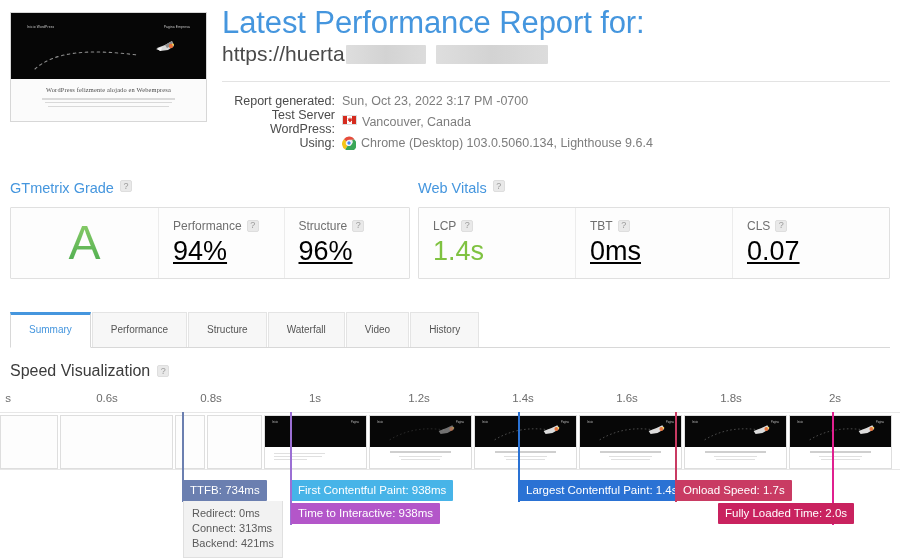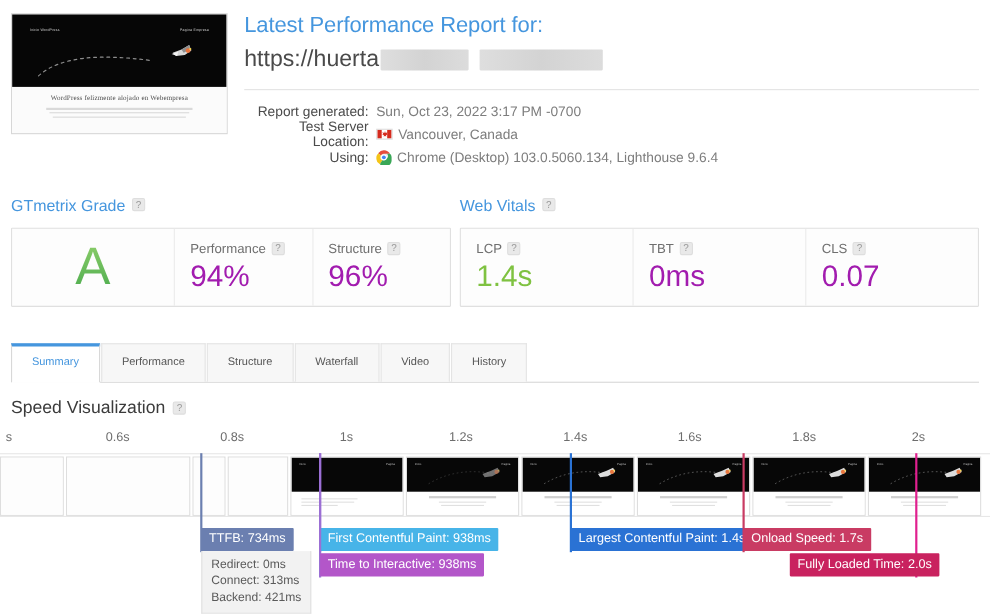--- a/index.html
+++ b/index.html
@@ -43,21 +43,21 @@
     font-family: "Liberation Serif", serif;
     font-size: 6.4px; color: #4e4e4e; text-align: center; letter-spacing: .15px;
   }
   .thumb-lines { margin-top: 5px; }
   .thumb-line {
     height: 1.6px; background: #d9d9d9; margin: 0 auto 2.2px;
   }
 
   .title-block { position: absolute; left: 222px; top: 8px; width: 668px; }
   .report-title {
-    font-size: 20px; color: #4596de; font-weight: normal;
+    font-size: 31px; color: #4596de; font-weight: normal;
     letter-spacing: -0.1px; line-height: 30px;
   }
   .report-url {
     font-size: 21px; color: #4a4a4a; line-height: 28px;
     margin-top: 2px; display: flex; align-items: center; white-space: nowrap;
   }
   .redact {
     display: inline-block; height: 19px; border-radius: 1px; vertical-align: middle;
     background: linear-gradient(90deg,#dedede,#d3d3d3,#dcdcdc);
     filter: blur(0.6px);
@@ -68,21 +68,21 @@
   .hr-head {
     position: absolute; left: 222px; top: 81px; width: 668px;
     height: 1px; background: #e3e3e3;
   }
 
   .meta { position: absolute; left: 222px; top: 91px; width: 668px; font-size: 12.5px; }
   .meta-row { display: flex; align-items: center; height: 19px; margin-bottom: 2px; }
   .meta-label {
     width: 120px; text-align: right; color: #4b4b4b; padding-right: 7px; font-weight: normal;
   }
-  .meta-value { color: #7d7d7d; display: flex; align-items: center; }
+  .meta-value { color: #7d7d7d; display: flex; align-items: flex-start; }
 
   .flag-ca {
     display: inline-block; width: 15px; height: 10px; margin-right: 5px;
     position: relative; background: #fff; border: .5px solid #ddd; overflow: hidden;
   }
   .flag-ca::before, .flag-ca::after {
     content: ""; position: absolute; top: 0; width: 4px; height: 100%; background: #d52b1e;
   }
   .flag-ca::before { left: 0; } .flag-ca::after { right: 0; }
   .maple {
@@ -112,21 +112,21 @@
     display: flex; border: 1px solid #e0e0e0; background: #fdfdfd;
     height: 72px; border-radius: 1px;
   }
   .cell { flex: 1; border-right: 1px solid #ececec; padding: 10px 0 0 14px; }
   .cell:last-child { border-right: none; }
   .cell-label {
     display: flex; align-items: center; gap: 5px;
     font-size: 12px; color: #6f6f6f; height: 15px;
   }
   .cell-value { font-size: 27px; line-height: 34px; margin-top: 1px; }
-  .val-green { color: #a21caf; }
+  .val-green { color: #000000; text-decoration: underline; }
   .val-lgreen { color: #7fc241; }
   .grade-cell {
     flex: 0 0 148px; display: flex; align-items: center; justify-content: center;
     border-right: 1px solid #ececec; padding: 0;
   }
   .grade-letter {
     font-size: 48px; line-height: 48px; font-weight: normal;
     background: linear-gradient(180deg,#8ece6a 0%,#4aab4e 100%);
     -webkit-background-clip: text; background-clip: text; color: transparent;
   }
@@ -240,21 +240,21 @@
     <div class="hr-head"></div>
 
     <div class="meta">
       <div class="meta-row">
         <div class="meta-label">Report generated:</div>
         <div class="meta-value">
           <span>Sun, Oct 23, 2022 3:17 PM -0700</span>
         </div>
       </div>
       <div class="meta-row">
-        <div class="meta-label">Test Server Location:</div>
+        <div class="meta-label">Test Server WordPress:</div>
         <div class="meta-value">
           <span class="flag-ca">
             <svg class="maple" viewBox="0 0 10 10">
                 <path d="M5 0 L6 3 L9 2 L7.5 5 L9.5 6 L6.5 6.5 L7 9 L5 7.5 L3 9 L3.5 6.5 L0.5 6 L2.5 5 L1 2 L4 3 Z" fill="#d52b1e"></path>
               </svg>
           </span>
           <span>Vancouver, Canada</span>
         </div>
       </div>
       <div class="meta-row">

